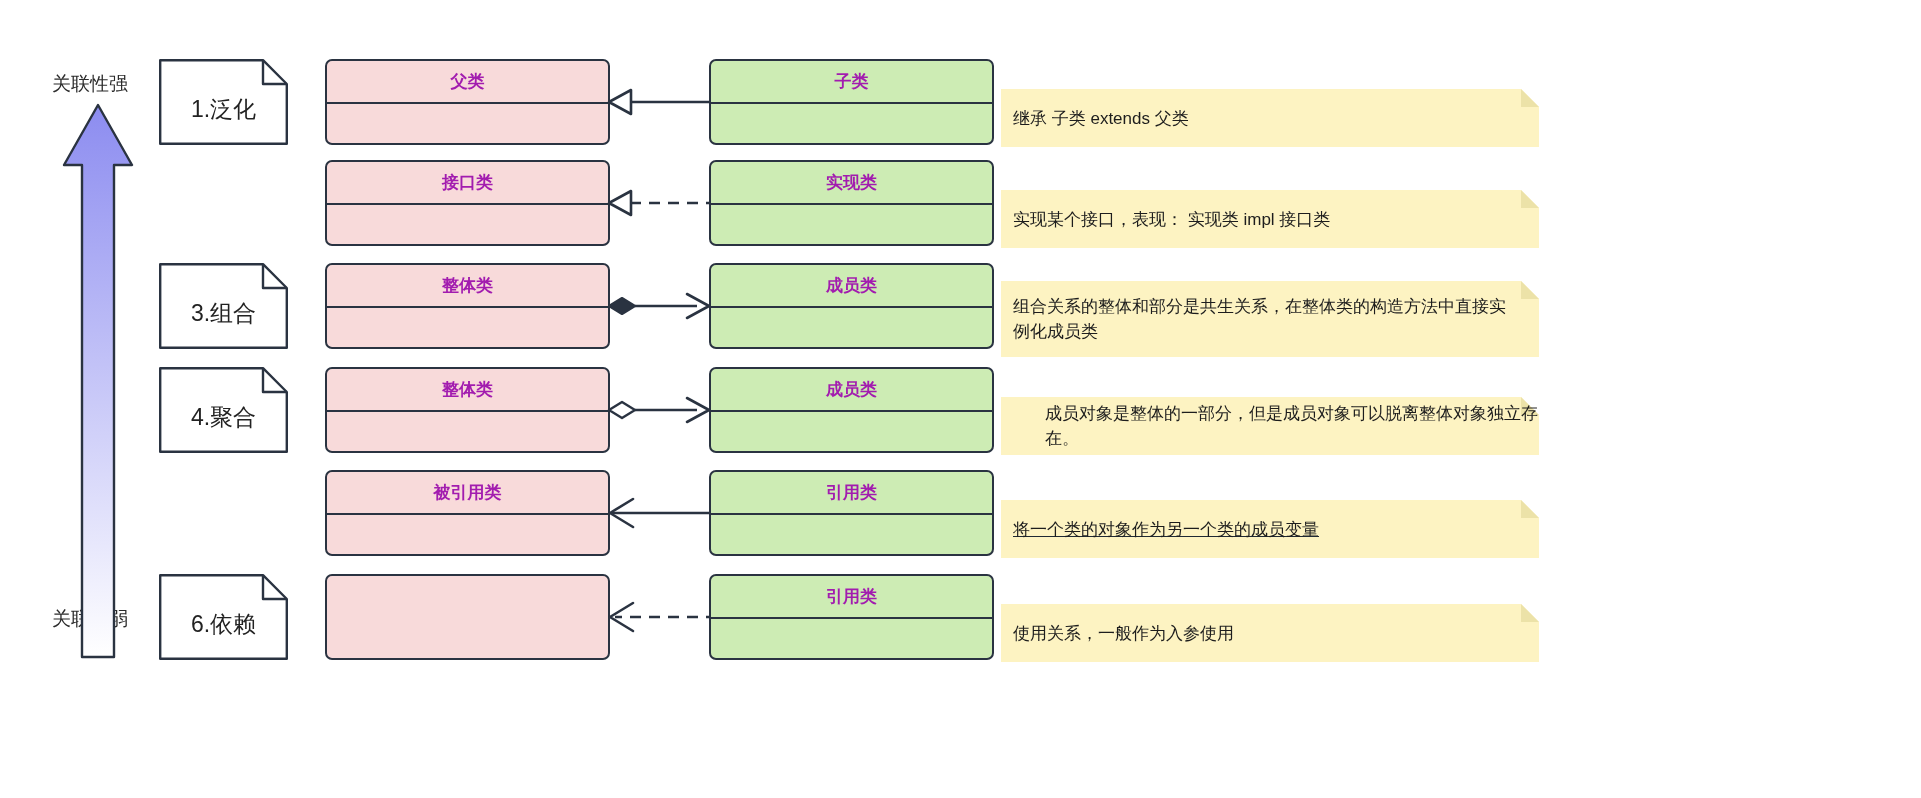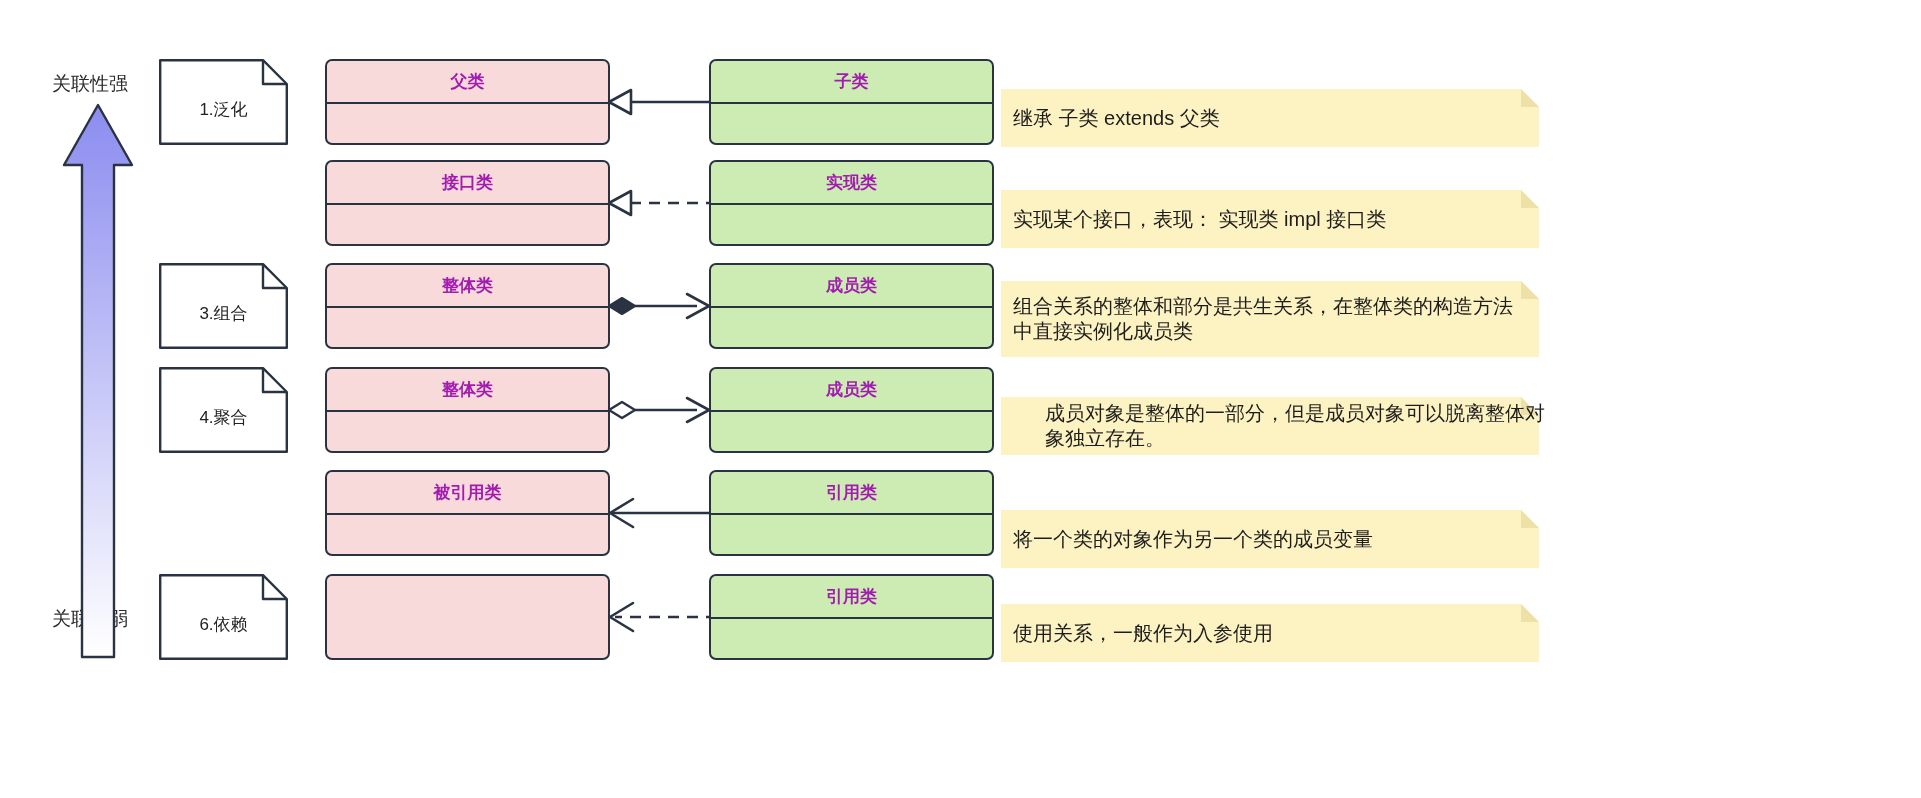--- a/index.html
+++ b/index.html
@@ -16,40 +16,40 @@
   .axis-arrow{position:absolute;left:58px;top:70px;width:80px;height:560px;}
 
   
   .row{position:absolute;left:0;width:1921px;height:104px;}
 
   
   .note-shape{position:absolute;left:159px;top:0;width:129px;height:86px;}
   .note-shape svg{position:absolute;left:0;top:0;}
   .note-text{position:absolute;left:0;top:0;width:129px;height:86px;
              display:flex;align-items:center;justify-content:center;
-             font-size:17px;color:#222;padding-top:14px;box-sizing:border-box;}
+             font-size:23px;color:#222;padding-top:14px;box-sizing:border-box;}
 
   
   .uml{position:absolute;width:285px;height:86px;border:2.4px solid #2a3341;
        border-radius:7px;box-sizing:border-box;overflow:hidden;}
   .uml .title{height:43px;display:flex;align-items:center;justify-content:center;
               font-weight:bold;font-size:17px;color:#a21caf;
               border-bottom:2.4px solid #2a3341;box-sizing:border-box;}
   .uml .body{height:40px;}
   .uml.src{left:325px;background:#f8dada;}
   .uml.dst{left:709px;background:#cdecb4;}
 
   
   .conn{position:absolute;left:605px;top:0;width:112px;height:86px;}
   .conn svg{position:absolute;left:0;top:0;}
 
   
   .sticky{position:absolute;left:1001px;width:538px;min-height:58px;}
   .sticky svg{position:absolute;left:0;top:0;}
-  .sticky .txt{position:relative;padding:0 18px 0 12px;font-size:20px;
+  .sticky .txt{position:relative;padding:0 18px 0 12px;font-size:17px;
                line-height:25px;color:#1d1d1d;box-sizing:border-box;
                display:flex;align-items:center;height:100%;}
 </style>
 </head>
 <body>
 
 <div class="canvas">
 
   <div class="axis-label" id="axis-top">关联性强</div>
   <div class="axis-label" id="axis-bottom">关联性弱</div>
@@ -193,21 +193,21 @@
     <div class="conn">
       <svg width="112" height="86" viewBox="0 0 112 86">
         <line x1="112" y1="43" x2="6" y2="43" stroke="#2a3341" stroke-width="2.6"></line>
         <path d="M28 29 L5 43 L28 57" fill="none" stroke="#2a3341" stroke-width="2.6" stroke-linejoin="round" stroke-linecap="round"></path>
       </svg>
     </div>
     <div class="uml dst">
       <div class="title">引用类</div>
       <div class="body"></div>
     </div>
-    <div class="sticky" style="top:40px;height:58px;">
+    <div class="sticky" style="top:30px;height:58px;text-decoration:underline;">
       <svg width="538" height="58" viewBox="0 0 538 58" preserveAspectRatio="none">
         <path d="M0 0 H520 L538 18 V58 H0 Z" fill="#fdf3c2"></path>
         <path d="M520 0 L538 18 H520 Z" fill="#ece2a8"></path>
       </svg>
       <div class="txt">将一个类的对象作为另一个类的成员变量</div>
     </div>
   </div>
 
   <div class="row" style="top:543px;">
     <div class="note-shape">

